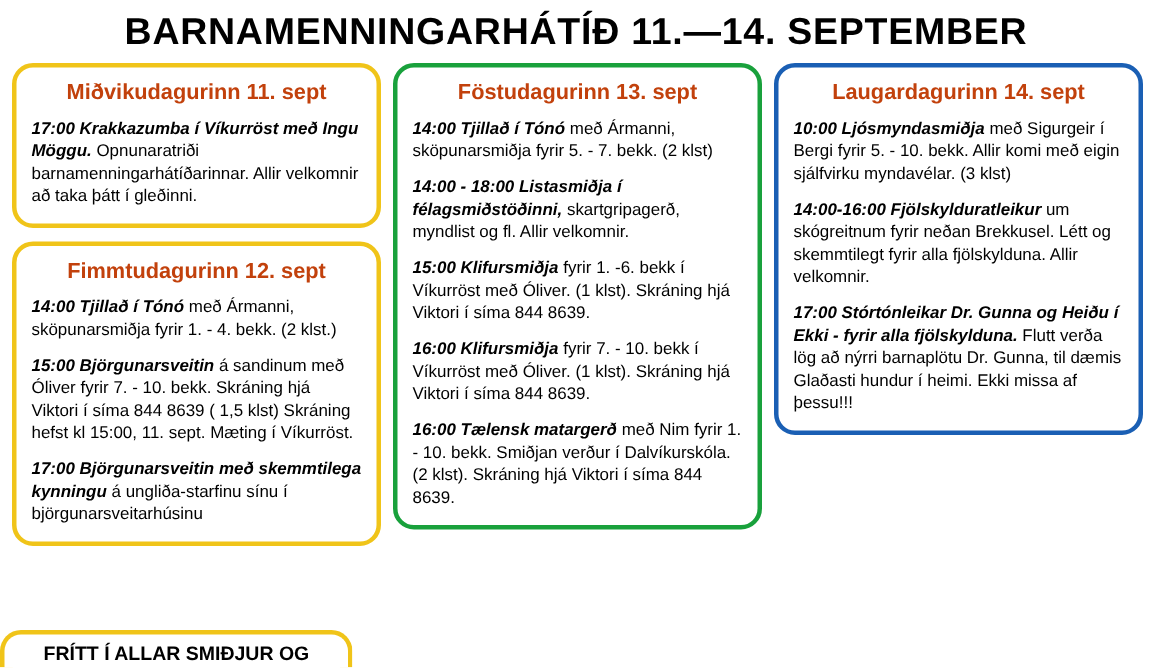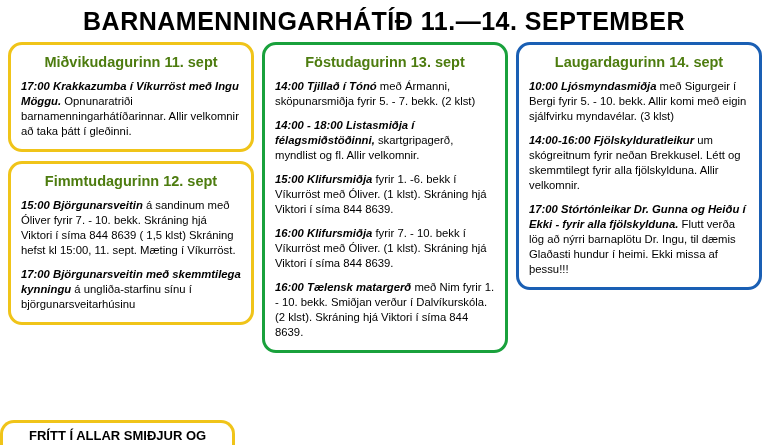--- a/index.html
+++ b/index.html
@@ -47,21 +47,21 @@
   }
   .card.yellow { border-color: #f0c419; }
   .card.green  { border-color: #19a13c; }
   .card.blue   { border-color: #1a5fb4; }
 
   .card-title {
     text-align: center;
     font-weight: bold;
     font-size: 14.5px;
     margin: 1px 0 9px 0;
-    color: #4d7c0f;
+    color: #c2410c;
   }
   .entry {
     font-size: 11.3px;
     line-height: 1.33;
     margin-bottom: 9px;
     color: #000;
     text-align: left;
   }
   .entry:last-child { margin-bottom: 0; }
   .entry b { font-weight: bold; font-style: italic; }
@@ -99,20 +99,24 @@
       <div class="card-title">Miðvikudagurinn 11. sept</div>
       <div class="entry">
         <b>17:00</b>
         <b>Krakkazumba í Víkurröst með Ingu Möggu.</b><span> Opnunaratriði barnamenningarhátíðarinnar. Allir velkomnir að taka þátt í gleðinni.</span>
       </div>
     </div>
 
     <div class="card yellow">
       <div class="card-title">Fimmtudagurinn 12. sept</div>
       <div class="entry">
+        <b>14:00</b>
+        <b>Tjillað í Tónó</b><span> með Ármanni, sköpunarsmiðja fyrir 1. - 4. bekk. (2 klst.)</span>
+      </div>
+      <div class="entry">
         <b>15:00</b>
         <b>Björgunarsveitin</b><span> á sandinum með Óliver fyrir 7. - 10. bekk. Skráning hjá Viktori í síma 844 8639 ( 1,5 klst) Skráning hefst kl 15:00, 11. sept. Mæting í Víkurröst.</span>
       </div>
       <div class="entry">
         <b>17:00</b>
         <b>Björgunarsveitin með skemmtilega kynningu</b><span> á ungliða-starfinu sínu í björgunarsveitarhúsinu</span>
       </div>
     </div>
 
   </div>
@@ -149,21 +153,21 @@
       <div class="entry">
         <b>10:00</b>
         <b>Ljósmyndasmiðja</b><span> með Sigurgeir í Bergi fyrir 5. - 10. bekk. Allir komi með eigin sjálfvirku myndavélar. (3 klst)</span>
       </div>
       <div class="entry">
         <b>14:00-16:00</b>
         <b>Fjölskylduratleikur</b><span> um skógreitnum fyrir neðan Brekkusel. Létt og skemmtilegt fyrir alla fjölskylduna. Allir velkomnir.</span>
       </div>
       <div class="entry">
         <b>17:00</b>
-        <b>Stórtónleikar Dr. Gunna og Heiðu í Ekki -  fyrir alla fjölskylduna.</b><span> Flutt verða lög að nýrri barnaplötu Dr. Ingu,  til dæmis Glaðasti hundur í heimi. Ekki missa af þessu!!!</span>
+        <b>Stórtónleikar Dr. Gunna og Heiðu í Ekki -  fyrir alla fjölskylduna.</b><span> Flutt verða lög að nýrri barnaplötu Dr. Gunna,  til dæmis Glaðasti hundur í heimi. Ekki missa af þessu!!!</span>
       </div>
     </div>
   </div>
 
 </div>
 
 <div class="bottom-note">
   <div class="note-box">FRÍTT Í ALLAR SMIÐJUR OG</div>
 </div>
 

